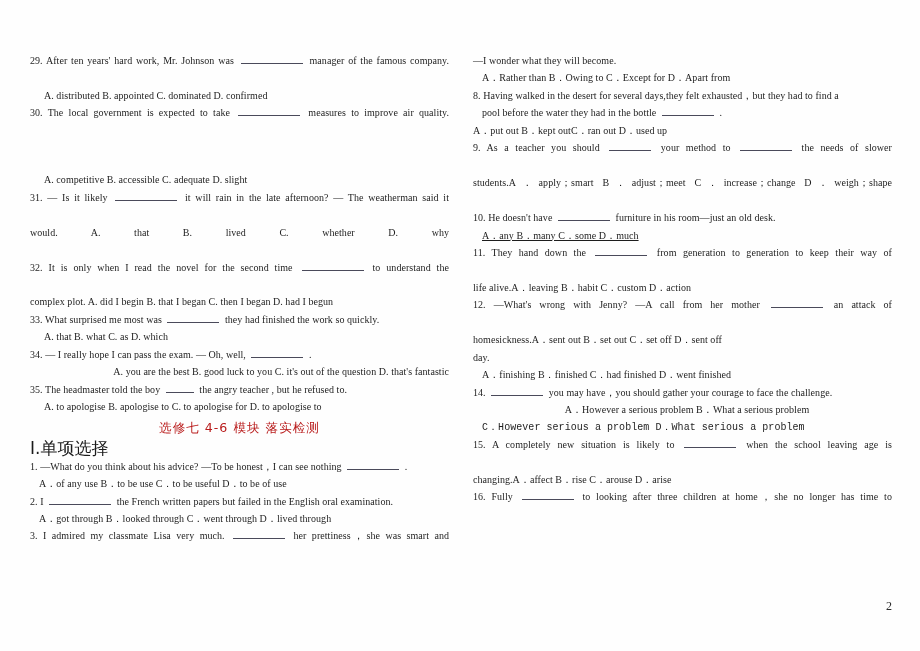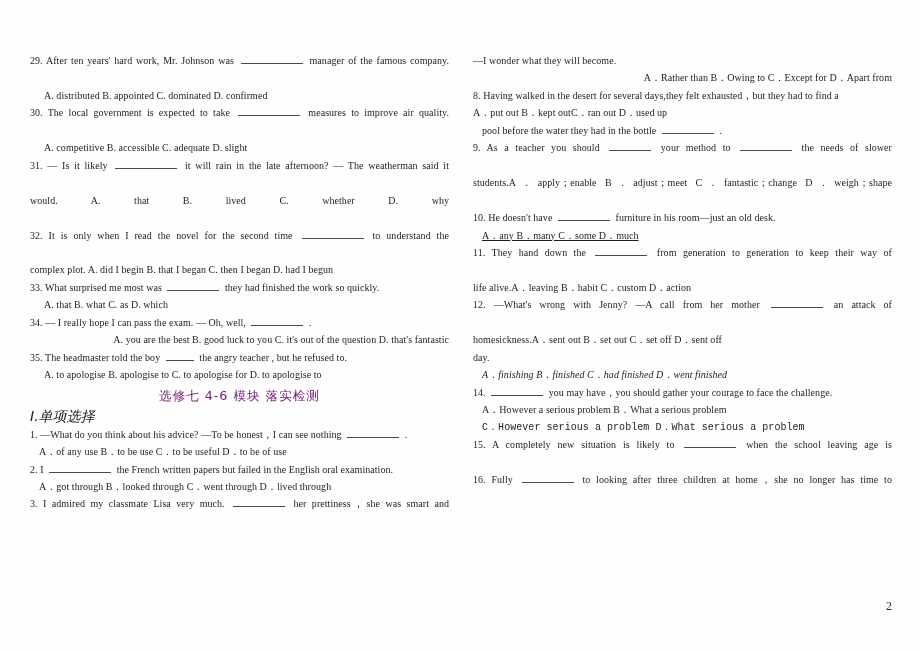--- a/index.html
+++ b/index.html
@@ -69,30 +69,29 @@
   .bl-m  { width: 52px; }
   .bl-l  { width: 62px; }
 
   .cn-title {
     font-family: "DejaVu Sans", "Liberation Sans", sans-serif;
     font-size: 12.6px;
     line-height: 20px;
     text-align: center;
     margin: 2px 0 1px 0;
     letter-spacing: 1px;
-    color: #701a75;
+    color: #b91c1c;
   }
   .cn-sub {
     font-family: "DejaVu Sans", "Liberation Sans", sans-serif;
-    font-size: 14px;
+    font-size: 17px;
     line-height: 18px;
     text-align: left;
     margin: 0 0 1px 0;
     color: #1a1a1a;
-    font-style: italic;
   }
   .page-number {
     position: absolute;
     right: 28px;
     bottom: 38px;
     font-size: 12px;
     line-height: 14px;
     color: #2a2a2a;
     font-family: "Liberation Serif", serif;
   }
@@ -101,21 +100,21 @@
 <body>
 
 <div class="page">
 
   <div class="columns">
 
     <div class="col col-left" id="left-col">
         <p class="line j">29. After ten years' hard work, Mr. Johnson was <span class="blank bl-l"></span> manager of the famous company.</p>
         <p class="line nj" style="text-indent: 14px;">A. distributed   B. appointed          C. dominated          D. confirmed</p>
         <p class="line j">30. The local government is expected to take <span class="blank bl-l"></span> measures to improve air quality.</p>
-        <p class="line nj" style="text-indent: 14px;">A. competitive B. accessible          C. adequate          D. slight</p>
+        <p class="line nj" style="text-indent: 14px; margin-top: 32px;">A. competitive B. accessible          C. adequate          D. slight</p>
         <p class="line j">31. — Is it likely <span class="blank bl-l"></span> it will rain in the late afternoon? — The weatherman said it</p>
         <p class="line j">would.                    A. that                    B. lived                    C. whether                    D. why</p>
         <p class="line j">32. It is only when I read the novel for the second time <span class="blank bl-l"></span> to understand the</p>
         <p class="line nj">complex plot.     A. did I begin B. that I began          C. then I began     D. had I begun</p>
         <p class="line nj">33. What surprised me most was <span class="blank bl-m"></span> they had finished the work so quickly.</p>
         <p class="line nj" style="text-indent: 14px;">A. that                    B. what                    C. as                              D. which</p>
         <p class="line nj">34. — I really hope I can pass the exam.        — Oh, well, <span class="blank bl-m"></span> .</p>
         <p class="line nj" style="text-indent: 9px; text-align: right;">A. you are the best   B. good luck to you   C. it's out of the question D. that's fantastic</p>
         <p class="line nj">35. The headmaster told the boy <span class="blank bl-xs"></span> the angry teacher , but he refused to.</p>
         <p class="line nj" style="text-indent: 14px;">A. to apologise     B. apologise to     C. to apologise for     D. to apologise to</p>
@@ -123,38 +122,39 @@
         <div class="cn-sub">I.单项选择</div>
         <p class="line nj">1. —What do you think about his advice? —To be honest，I can see nothing <span class="blank bl-m"></span> .</p>
         <p class="line nj" style="text-indent: 9px;">A．of any use     B．to be use   C．to be useful   D．to be of use</p>
         <p class="line nj">2. I <span class="blank bl-l"></span> the French written papers but failed in the English oral examination.</p>
         <p class="line nj" style="text-indent: 9px;">A．got through   B．looked through C．went through D．lived through</p>
         <p class="line j">3. I admired my classmate Lisa very much. <span class="blank bl-m"></span> her prettiness，she was smart and</p>
       </div>
 
     <div class="col col-right" id="right-col">
         <p class="line nj">—I wonder what they will become.</p>
-        <p class="line nj" style="text-indent: 9px; text-align: right;">A．Rather than          B．Owing to  C．Except for          D．Apart from</p>
+        <p class="line nj" style="text-indent: 9px;">A．Rather than          B．Owing to  C．Except for          D．Apart from</p>
         <p class="line nj">8. Having walked in the desert for several days,they felt exhausted，but they had to find a</p>
+        <p class="line nj" style="text-indent: 9px;">pool before the water they had in the bottle <span class="blank bl-m"></span> .</p>
         <p class="line nj">A．put out   B．kept outC．ran out   D．used up</p>
-        <p class="line nj" style="text-indent: 9px;">pool before the water they had in the bottle <span class="blank bl-m"></span> .</p>
         <p class="line j">9. As a teacher you should <span class="blank bl-s"></span> your method to <span class="blank bl-m"></span> the needs of slower</p>
-        <p class="line j">students.A．apply；enable   B．adjust；meet   C．fantastic；change   D．weigh；shape</p>
+        <p class="line j">students.A．apply；smart   B．adjust；meet   C．increase；change   D．weigh；shape</p>
         <p class="line nj">10. He doesn't have <span class="blank bl-m"></span> furniture in his room—just an old desk.</p>
         <p class="line nj" style="text-indent: 9px; text-decoration: underline;">A．any       B．many   C．some   D．much</p>
         <p class="line j">11. They hand down the <span class="blank bl-m"></span> from generation to generation to keep their way of</p>
         <p class="line nj">life alive.A．leaving   B．habit C．custom     D．action</p>
         <p class="line j">12. —What's wrong with Jenny? —A call from her mother <span class="blank bl-m"></span> an attack of</p>
         <p class="line nj">homesickness.A．sent out          B．set out     C．set off     D．sent off</p>
         <p class="line nj">day.</p>
-        <p class="line nj" style="text-indent: 9px; font-style: italic;">A．finishing   B．finished C．had finished   D．went finished</p>
+        <p class="line nj" style="text-indent: 9px;">A．finishing   B．finished C．had finished   D．went finished</p>
         <p class="line nj">14. <span class="blank bl-m"></span> you may have，you should gather your courage to face the challenge.</p>
-        <p class="line nj" style="text-indent: 9px;">A．However a serious problem B．What a serious problem</p>
+        <p class="line nj" style="text-indent: 9px; text-align: center;">A．However a serious problem B．What a serious problem</p>
         <p class="line nj" style="text-indent: 9px; font-family: Liberation Mono, monospace;">C．However serious a problem D．What serious a problem</p>
         <p class="line j">15. A completely new situation is likely to <span class="blank bl-m"></span> when the school leaving age is</p>
+        <p class="line nj">changing.A．affect          B．rise  C．arouse          D．arise</p>
         <p class="line j">16. Fully <span class="blank bl-m"></span> to looking after three children at home，she no longer has time to</p>
       </div>
 
   </div>
 
   <div class="page-number">2</div>
 
 </div>
 
 </body></html>

